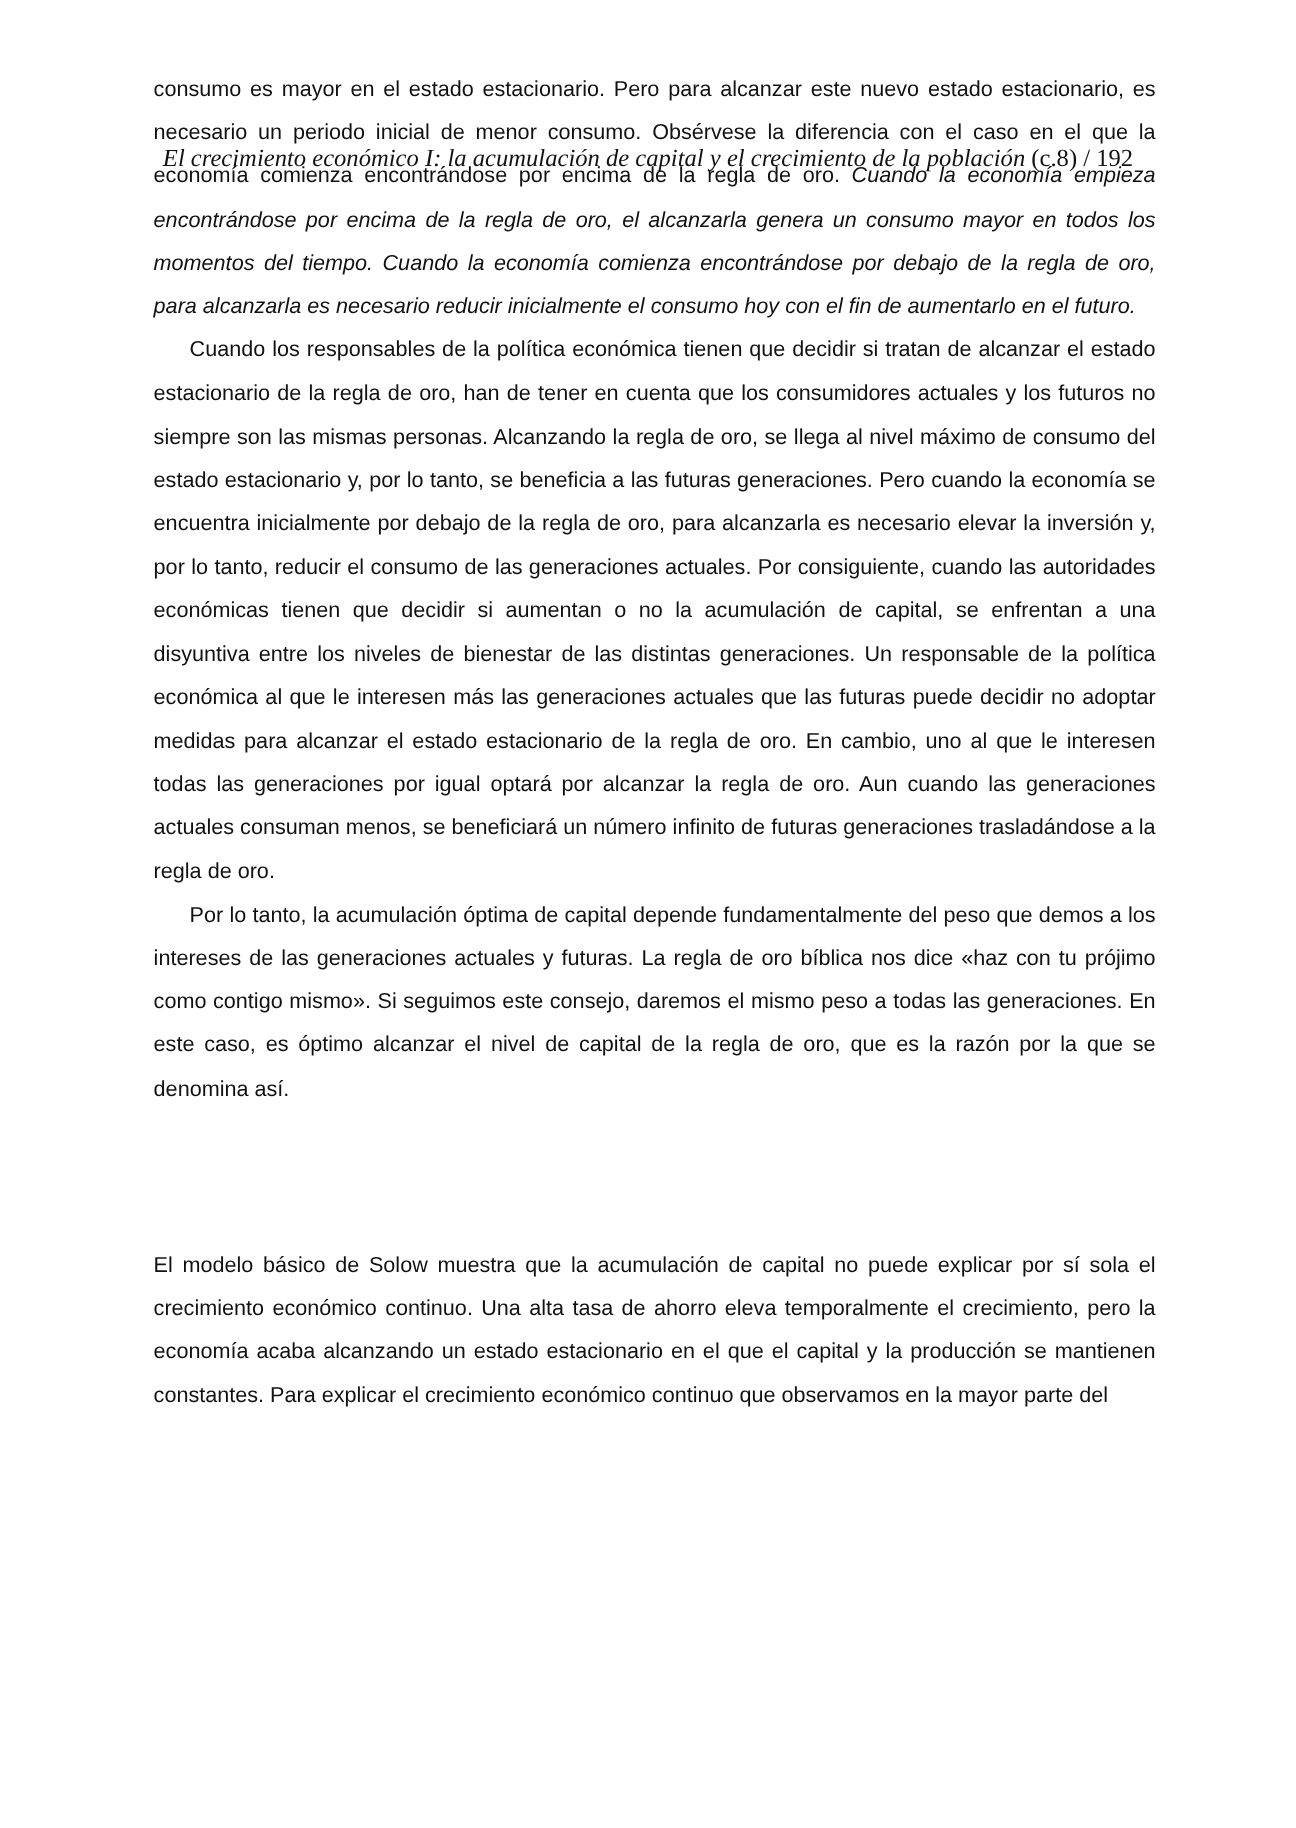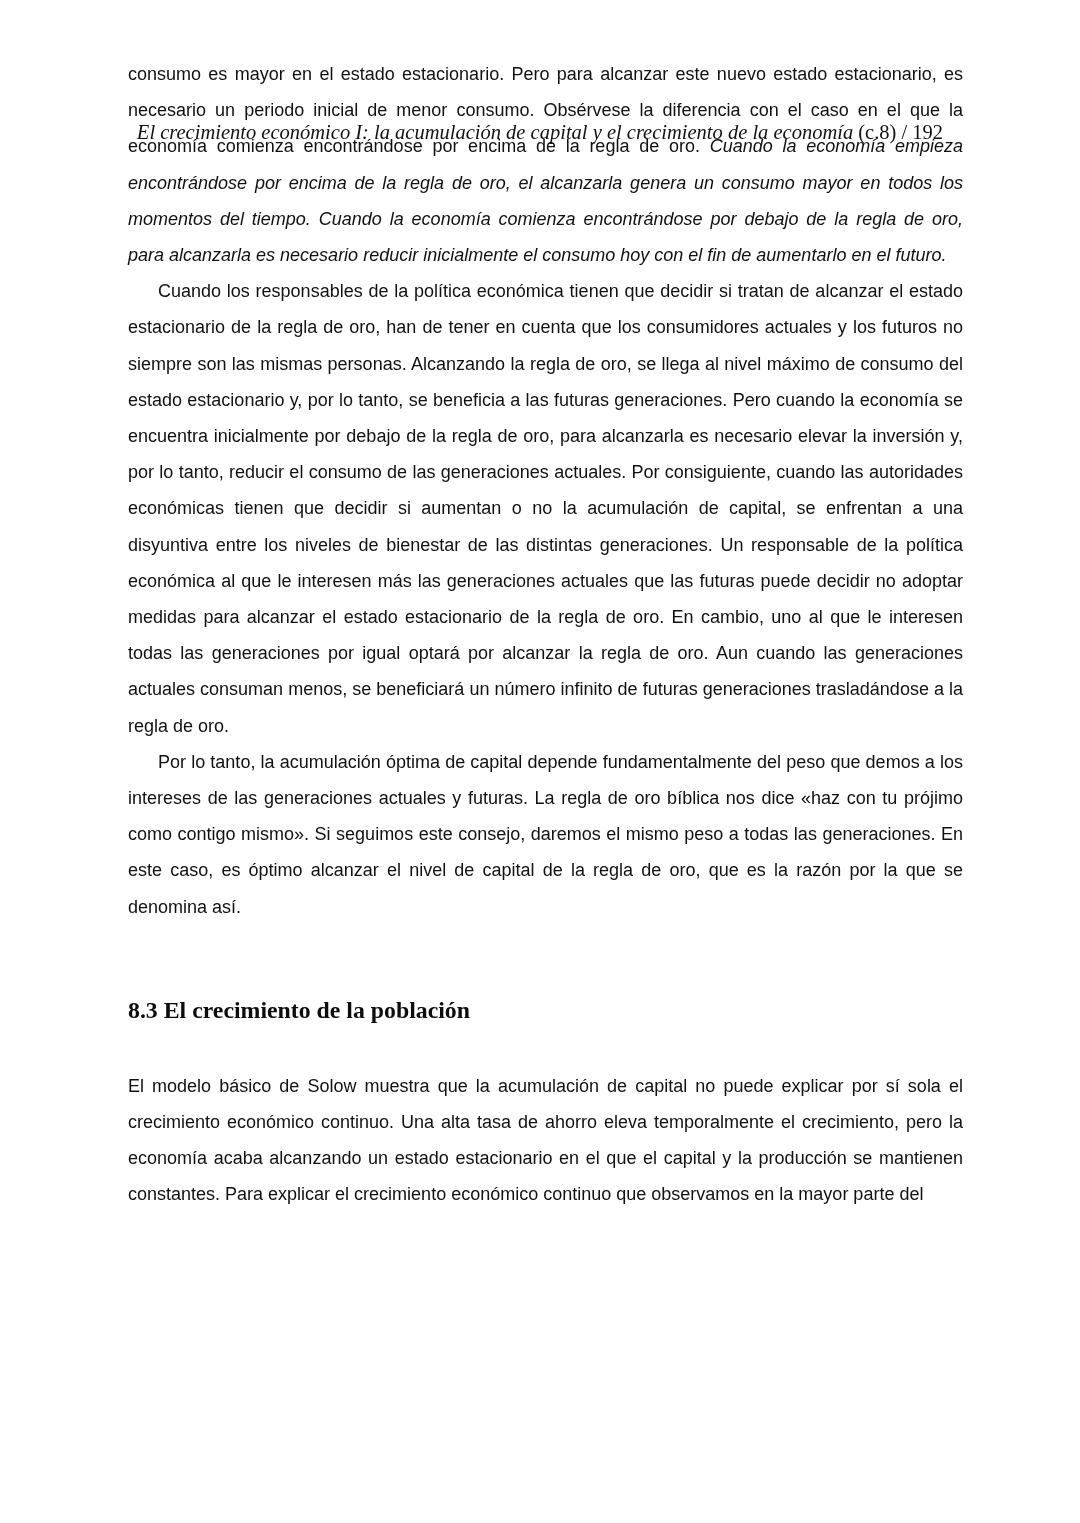--- a/index.html
+++ b/index.html
@@ -79,38 +79,37 @@
     height: 42px;
   }
   
 </style>
 </head>
 <body>
 
 <div class="page">
 
   <div class="running-head">
-    <span class="rh-title">El crecimiento económico I: la acumulación de capital y el crecimiento de la economía</span><span class="rh-folio"> (c.8) / 192</span>
+    <span class="rh-title">El crecimiento económico I: la acumulación de capital y el crecimiento de la población</span><span class="rh-folio"> (c.8) / 192</span>
   </div>
 
   <div class="content">
 
     <div class="body-text first-block">
 
       <p class="para"><span>consumo es mayor en el estado estacionario. Pero para alcanzar este nuevo estado estacionario, es necesario un periodo inicial de menor consumo. Obsérvese la diferencia con el caso en el que la economía comienza encontrándose por encima de la regla de oro. </span><span class="em-run">Cuando la economía empieza encontrándose por encima de la regla de oro, el alcanzarla genera un consumo mayor en todos los momentos del tiempo. Cuando la economía comienza encontrándose por debajo de la regla de oro, para alcanzarla es necesario reducir inicialmente el consumo hoy con el fin de aumentarlo en el futuro.</span></p>
 
       <p class="para indent">Cuando los responsables de la política económica tienen que decidir si tratan de alcanzar el estado estacionario de la regla de oro, han de tener en cuenta que los consumidores actuales y los futuros no siempre son las mismas personas. Alcanzando la regla de oro, se llega al nivel máximo de consumo del estado estacionario y, por lo tanto, se beneficia a las futuras generaciones. Pero cuando la economía se encuentra inicialmente por debajo de la regla de oro, para alcanzarla es necesario elevar la inversión y, por lo tanto, reducir el consumo de las generaciones actuales. Por consiguiente, cuando las autoridades económicas tienen que decidir si aumentan o no la acumulación de capital, se enfrentan a una disyuntiva entre los niveles de bienestar de las distintas generaciones. Un responsable de la política económica al que le interesen más las generaciones actuales que las futuras puede decidir no adoptar medidas para alcanzar el estado estacionario de la regla de oro. En cambio, uno al que le interesen todas las generaciones por igual optará por alcanzar la regla de oro. Aun cuando las generaciones actuales consuman menos, se beneficiará un número infinito de futuras generaciones trasladándose a la regla de oro.</p>
 
       <p class="para indent">Por lo tanto, la acumulación óptima de capital depende fundamentalmente del peso que demos a los intereses de las generaciones actuales y futuras. La regla de oro bíblica nos dice «haz con tu prójimo como contigo mismo». Si seguimos este consejo, daremos el mismo peso a todas las generaciones. En este caso, es óptimo alcanzar el nivel de capital de la regla de oro, que es la razón por la que se denomina así.</p>
 
     </div>
 
     <div class="heading-gap-before"></div>
 
-    <h2 class="section-heading">8.3 El crecimiento de la población</h2>
 
     <div class="heading-gap-after"></div>
 
     <div class="body-text">
       <p class="para">El modelo básico de Solow muestra que la acumulación de capital no puede explicar por sí sola el crecimiento económico continuo. Una alta tasa de ahorro eleva temporalmente el crecimiento, pero la economía acaba alcanzando un estado estacionario en el que el capital y la producción se mantienen constantes. Para explicar el crecimiento económico continuo que observamos en la mayor parte del</p>
     </div>
 
   </div>
 
 </div>

